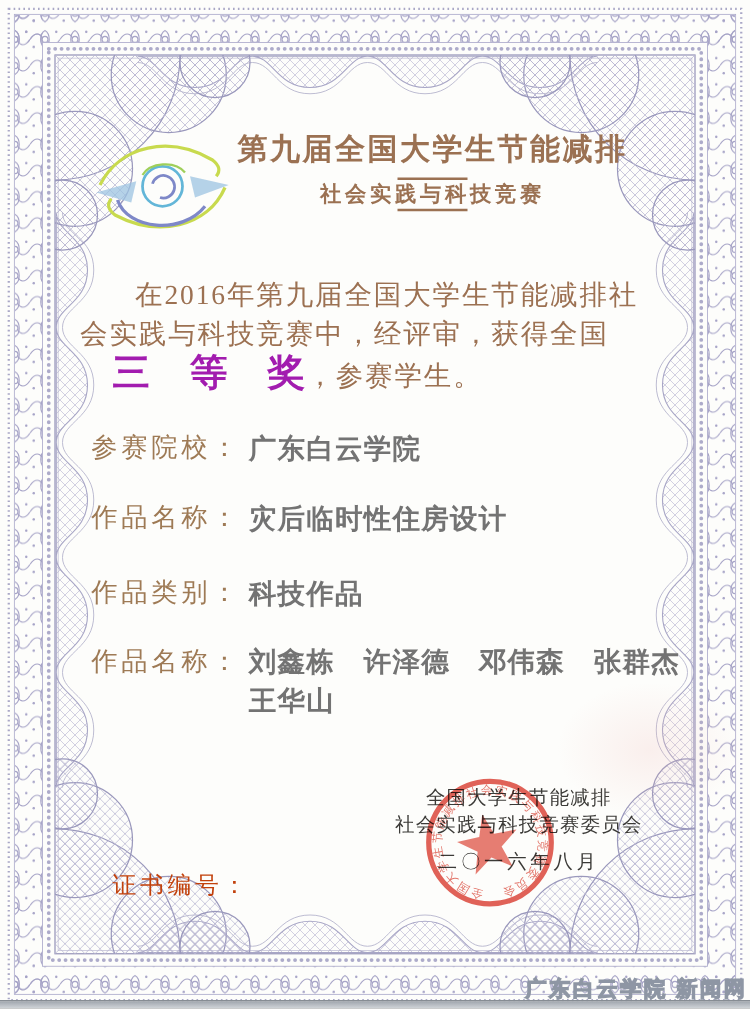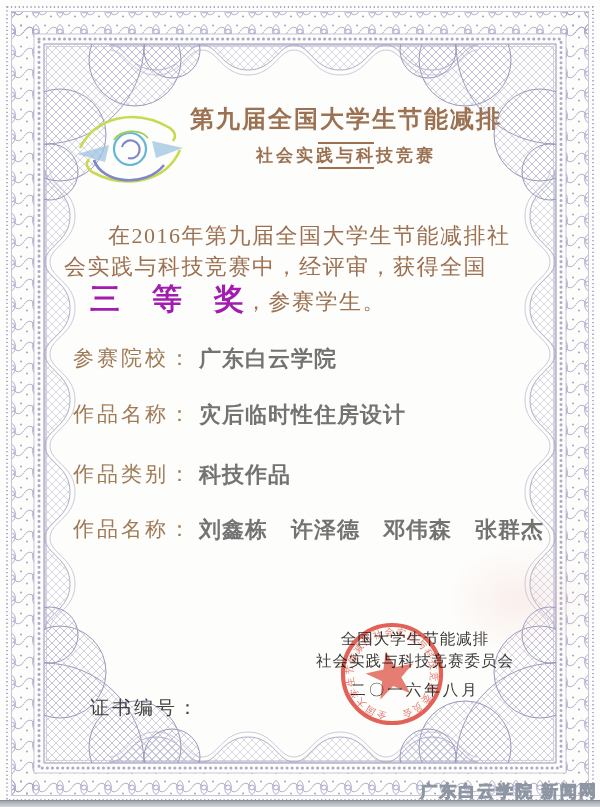--- a/index.html
+++ b/index.html
@@ -38,21 +38,21 @@
   .r1{top:343px;} .r2{top:399px;} .r3{top:459px;} .r4{top:514px;} .r5{top:573px;}
 
   
   .issuer{position:absolute; left:298px; top:628px; width:234px; z-index:2;
           text-align:center; color:#3b3a37; font-size:15.5px; letter-spacing:1px; line-height:22px;}
   .issuer .date{margin-top:7px; letter-spacing:3px;}
   svg.seal{position:absolute; left:334px; top:616px; z-index:3; mix-blend-mode:multiply; opacity:.93;}
 
   
   .certno{position:absolute; left:90px; top:695px; z-index:2; display:flex; align-items:center;}
-  .certno .lbl{font-size:19px; color:#404040; letter-spacing:3px;}
+  .certno .lbl{font-size:19px; color:#c2410c; letter-spacing:3px;}
   .certno .num{font-family:"Liberation Sans", sans-serif; font-size:20px; color:#53565b;
                letter-spacing:1.5px; margin-left:16px;}
 
   
   .watermark{position:absolute; right:2px; bottom:4px; z-index:4;
              font-family:"Liberation Sans", sans-serif; font-size:17px; font-weight:bold;
              letter-spacing:2px; color:rgba(255,255,255,0.08);
              -webkit-text-stroke:1px #8e96a4; white-space:nowrap;}
   .smudge{position:absolute; left:445px; top:545px; width:150px; height:110px; z-index:2;
           background:radial-gradient(ellipse at center, rgba(238,188,184,0.22), rgba(238,188,184,0) 70%);}
@@ -184,20 +184,21 @@
     <span class="val">灾后临时性住房设计</span>
   </div>
   <div class="row r3">
     <span class="lbl">作品类别：</span>
     <span class="val">科技作品</span>
   </div>
   <div class="row r4">
     <span class="lbl">作品名称：</span>
     <span class="val">
       <div>刘鑫栋　许泽德　邓伟森　张群杰</div>
+      <div>王华山</div>
     </span>
   </div>
 
   <div class="issuer">
     <div>全国大学生节能减排</div>
     <div>社会实践与科技竞赛委员会</div>
     <div class="date">二〇一六年八月</div>
   </div>
 
   <svg class="seal" width="116" height="116" viewBox="0 0 116 116" aria-hidden="true">

